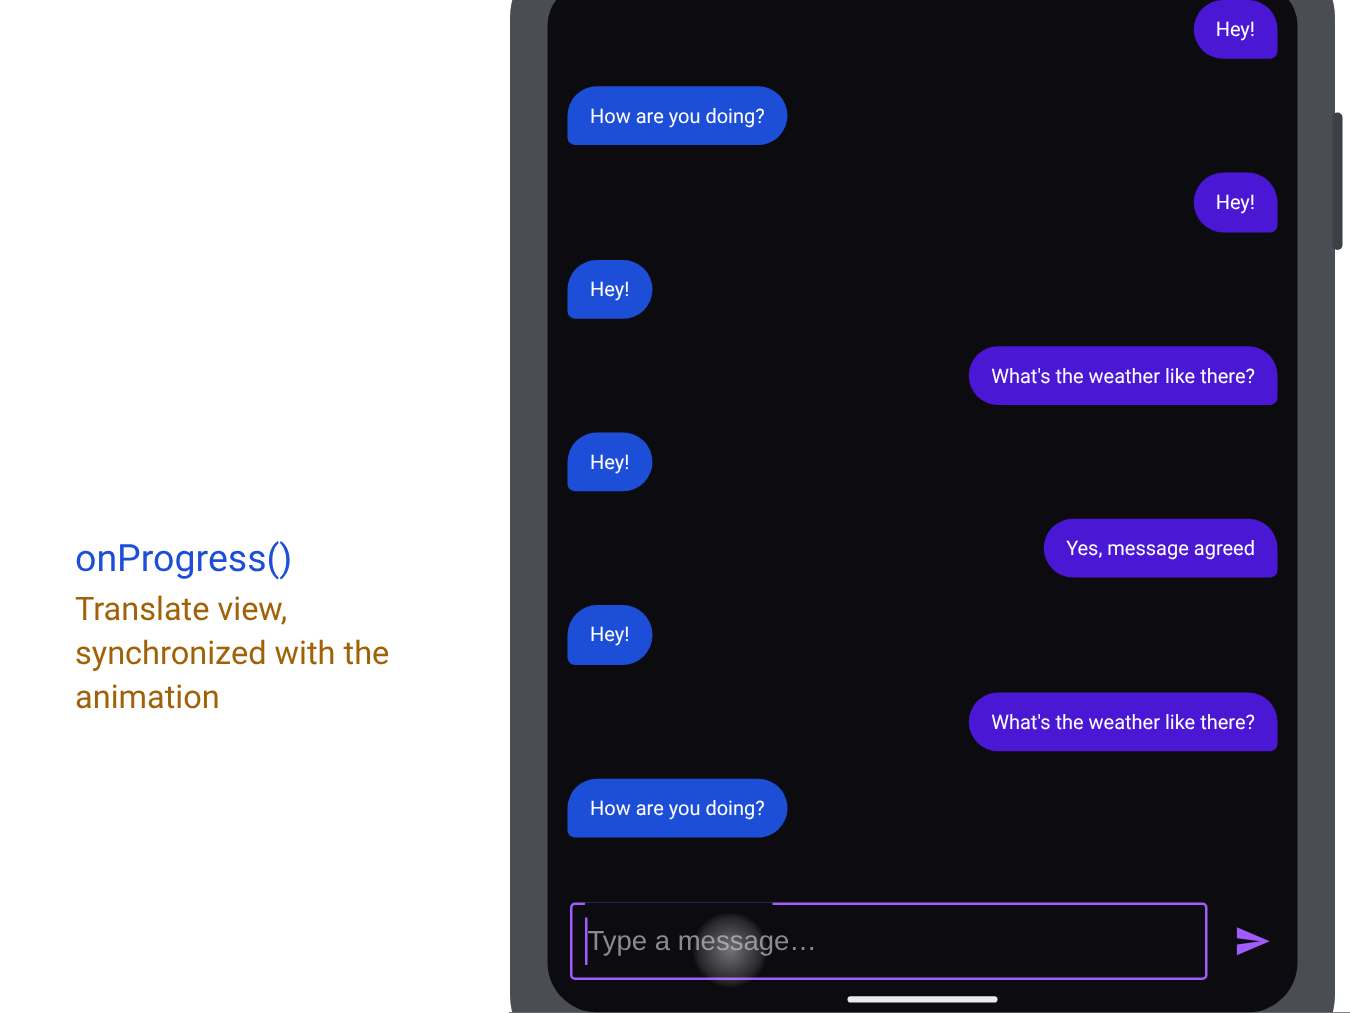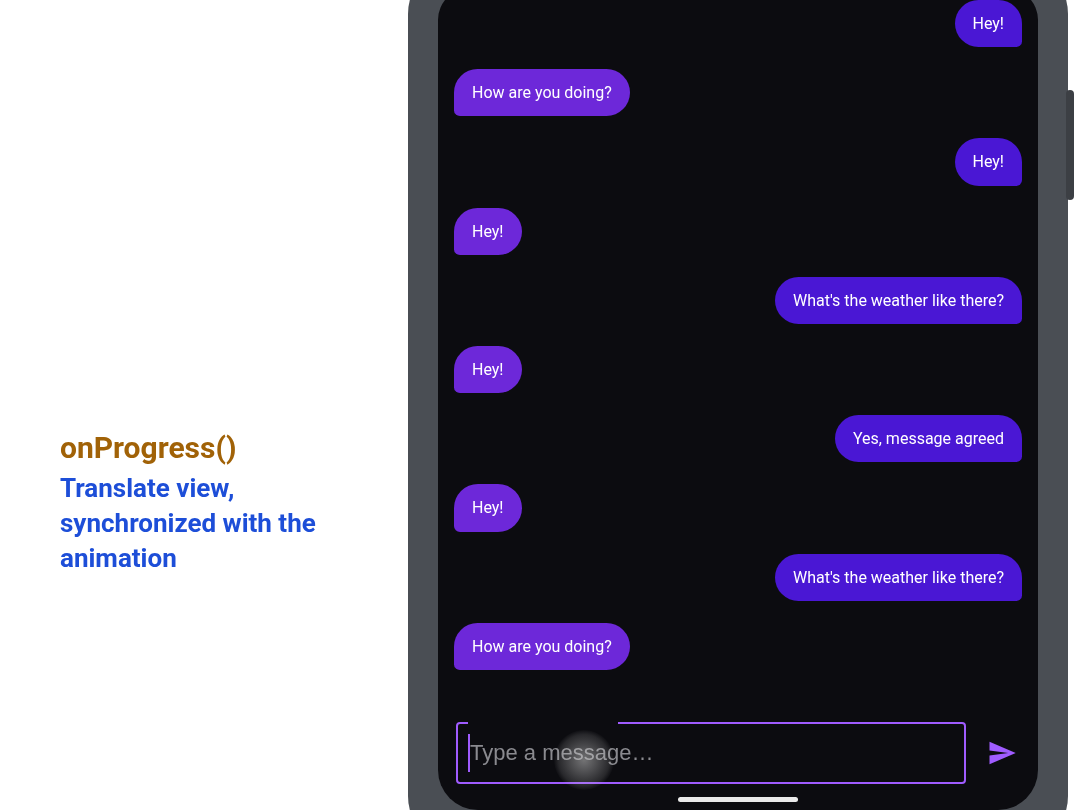--- a/index.html
+++ b/index.html
@@ -13,28 +13,28 @@
   }
 
   .caption {
     position: absolute;
     left: 60px;
     top: 430px;
     width: 320px;
   }
   .caption .title {
     font-size: 30px;
-    font-weight: 700;
-    color: #a16207;
+    font-weight: 400;
+    color: #1d4ed8;
     margin-bottom: 6px;
   }
   .caption .desc {
     font-size: 26px;
-    font-weight: 700;
-    color: #1d4ed8;
+    font-weight: 400;
+    color: #a16207;
     line-height: 1.35;
   }
 
   .phone {
     position: absolute;
     left: 408px;
     top: -40px;
     width: 660px;
     height: 890px;
   }
@@ -79,21 +79,21 @@
 
   .bubble {
     color: #ffffff;
     font-size: 16px;
     padding: 14px 18px;
     border-radius: 24px;
     max-width: 80%;
     line-height: 1.2;
   }
   .bubble.incoming {
-    background: #6d28d9;
+    background: #1d4ed8;
     border-bottom-left-radius: 6px;
   }
   .bubble.outgoing {
     background: #4a17d4;
     border-bottom-right-radius: 6px;
   }
 
   .composer {
     padding: 14px 18px 26px 18px;
     display: flex;

